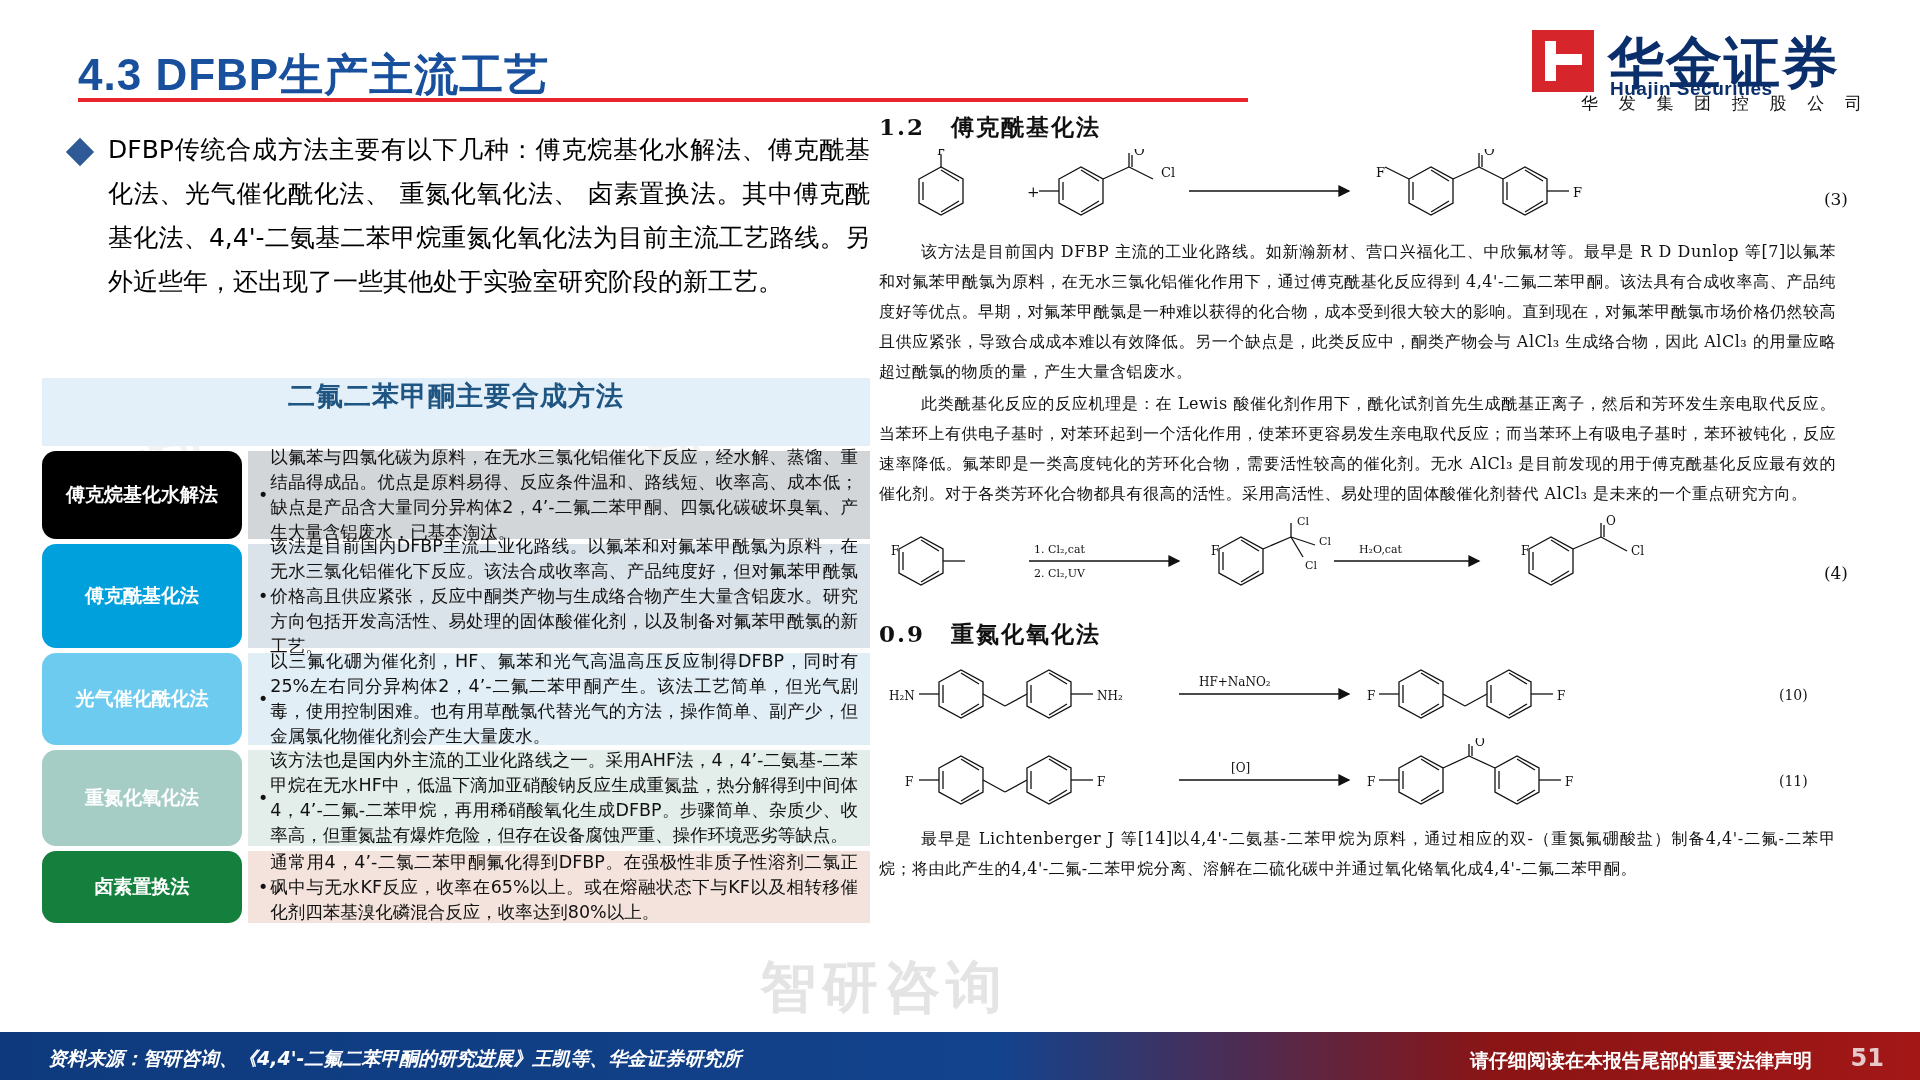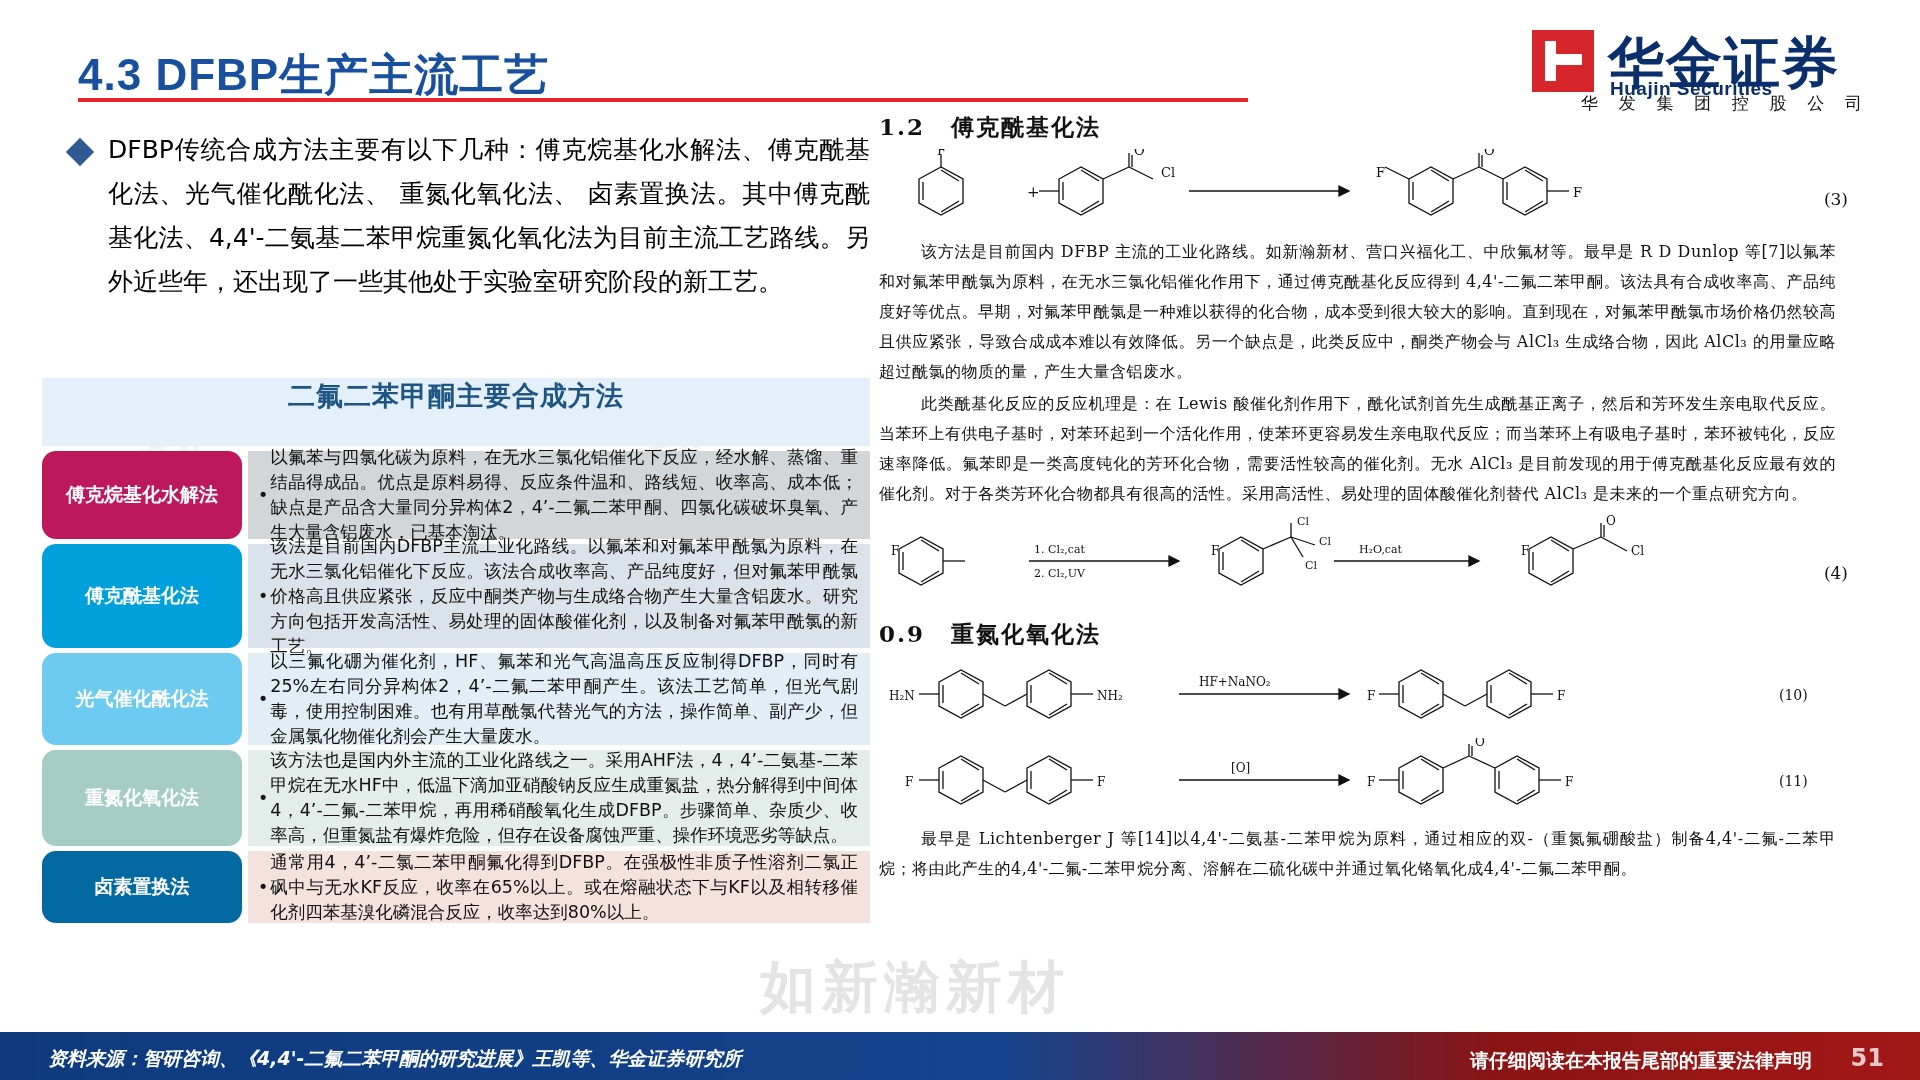--- a/index.html
+++ b/index.html
@@ -147,36 +147,36 @@
   <div id="logo-mark" style="background: rgb(214, 38, 44);"></div>
   <div id="logo-cn">华金证券</div>
   <div id="logo-en">Huajin Securities</div>
 </div>
 <div id="logo-sub">华 发 集 团 控 股 公 司</div>
 
 <div class="wm" id="wm-1">智研</div>
 <div class="wm" id="wm-2">智研</div>
 <div class="wm" id="wm-3">智研</div>
 <div class="wm" id="wm-4">智研</div>
-<div class="wm" id="wm-big">如新瀚新材</div>
+<div class="wm" id="wm-big">智研咨询</div>
 
 <div id="bullet-block">
   <div id="bullet-row">
     <div id="bullet-diamond"></div>
     <div id="bullet-text">DFBP传统合成方法主要有以下几种：傅克烷基化水解法、傅克酰基化法、光气催化酰化法、 重氮化氧化法、 卤素置换法。其中傅克酰基化法、4,4'-二氨基二苯甲烷重氮化氧化法为目前主流工艺路线。另外近些年，还出现了一些其他处于实验室研究阶段的新工艺。</div>
   </div>
 </div>
 
 <div id="table-wrap">
   <div id="table-title-bar" style="background: rgb(228, 240, 249);">
     <div id="table-title" style="color: rgb(31, 85, 130);">二氟二苯甲酮主要合成方法</div>
   </div>
   <div id="table-rows">
       <div class="trow" style="height: 88px;">
-        <div class="tlabel" style="background: #be185d;">傅克烷基化水解法</div>
+        <div class="tlabel" style="background: #000000;">傅克烷基化水解法</div>
         <div class="tbody" style="background: rgb(211, 214, 216);">
           <span class="bul">•</span>
           <span>以氟苯与四氯化碳为原料，在无水三氯化铝催化下反应，经水解、蒸馏、重结晶得成品。优点是原料易得、反应条件温和、路线短、收率高、成本低；缺点是产品含大量同分异构体2，4’-二氟二苯甲酮、四氯化碳破坏臭氧、产生大量含铝废水，已基本淘汰。</span>
         </div>
       </div>
       <div class="trow" style="height: 104px;">
         <div class="tlabel" style="background: rgb(0, 160, 221);">傅克酰基化法</div>
         <div class="tbody" style="background: rgb(219, 227, 234);">
           <span class="bul">•</span>
           <span>该法是目前国内DFBP主流工业化路线。以氟苯和对氟苯甲酰氯为原料，在无水三氯化铝催化下反应。该法合成收率高、产品纯度好，但对氟苯甲酰氯价格高且供应紧张，反应中酮类产物与生成络合物产生大量含铝废水。研究方向包括开发高活性、易处理的固体酸催化剂，以及制备对氟苯甲酰氯的新工艺。</span>
@@ -190,21 +190,21 @@
         </div>
       </div>
       <div class="trow" style="height: 96px;">
         <div class="tlabel" style="background: rgb(165, 205, 198);">重氮化氧化法</div>
         <div class="tbody" style="background: rgb(227, 238, 234);">
           <span class="bul">•</span>
           <span>该方法也是国内外主流的工业化路线之一。采用AHF法，4，4’-二氨基-二苯甲烷在无水HF中，低温下滴加亚硝酸钠反应生成重氮盐，热分解得到中间体4，4’-二氟-二苯甲烷，再用稀硝酸氧化生成DFBP。步骤简单、杂质少、收率高，但重氮盐有爆炸危险，但存在设备腐蚀严重、操作环境恶劣等缺点。</span>
         </div>
       </div>
       <div class="trow" style="height: 72px;">
-        <div class="tlabel" style="background: #0369a1;">卤素置换法</div>
+        <div class="tlabel" style="background: #15803d;">卤素置换法</div>
         <div class="tbody" style="background: rgb(243, 227, 220);">
           <span class="bul">•</span>
           <span>通常用4，4’-二氯二苯甲酮氟化得到DFBP。在强极性非质子性溶剂二氯正砜中与无水KF反应，收率在65%以上。或在熔融状态下与KF以及相转移催化剂四苯基溴化磷混合反应，收率达到80%以上。</span>
         </div>
       </div>
     </div>
 </div>
 
 <div id="right-col">
 

